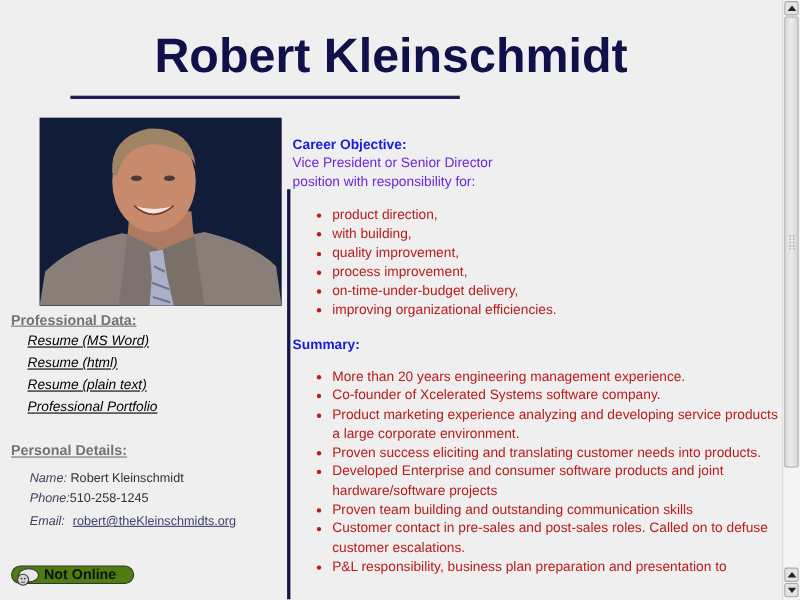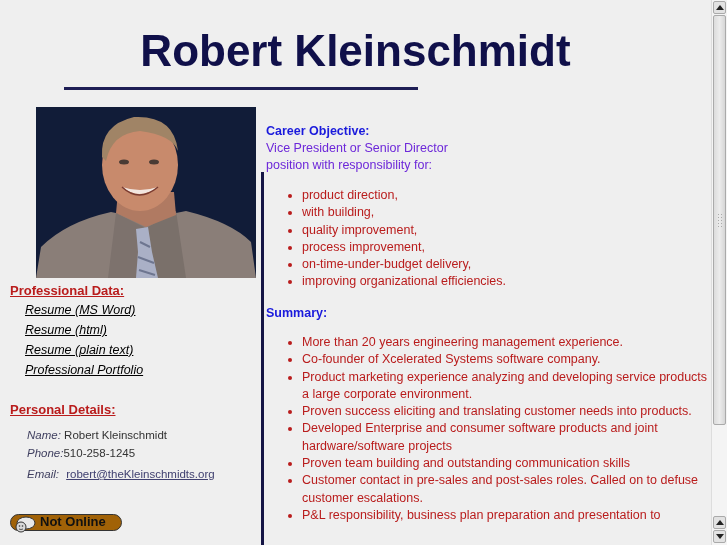--- a/index.html
+++ b/index.html
@@ -18,21 +18,21 @@
   .title-rule {
     position:absolute; left:64px; top:87px; width:354px; height:3px; background:#1e1e55;
   }
   .photo {
     position:absolute; left:36px; top:107px; width:220px; height:171px;
     background:#0e1a33; overflow:hidden;
   }
   .photo svg { display:block; }
   .left-heading {
     position:absolute; left:10px; font-weight:bold; font-size:13px;
-    color:#b91c1c; text-decoration:underline;
+    color:#737373; text-decoration:underline;
   }
   .left-link {
     position:absolute; left:25px; font-size:12.5px; color:#000000;
     text-decoration:underline; cursor:pointer;font-style:italic;
   }
   .pd-row { position:absolute; left:27px; font-size:11.5px; color:#333; }
   .pd-row .lbl { font-style:italic; color:#404060; }
   .pd-row a { color:#404070; text-decoration:underline; margin-left:4px; }
   .divider {
     position:absolute; left:261px; top:172px; width:3px; height:373px; background:#151545;
@@ -40,21 +40,21 @@
   .right { position:absolute; left:266px; top:0; width:445px; }
   .r-heading { position:absolute; left:0; font-weight:bold; font-size:12.5px; color:#1a1adc; }
   .r-text { position:absolute; left:0; font-size:12.5px; color:#6d28d9; line-height:17.5px; }
   ul.bullets {
     position:absolute; left:0; margin:0; padding:0 0 0 36px; list-style:disc;
     font-size:12.5px; line-height:17.3px; color:#b91c1c; width:420px;
   }
   ul.bullets li { padding-left:0; }
   .online-badge {
     position:absolute; left:10px; top:514px; width:112px; height:17px;
-    border:1px solid #333; border-radius:11px; background:#a16207;
+    border:1px solid #333; border-radius:11px; background:#4d7c0f;
     box-sizing:border-box;
   }
   .online-badge .face {
     position:absolute; left:3px; top:1px; width:22px; height:17px;
   }
   .online-badge .t1 { position:absolute; left:29px; top:0px; font-weight:bold; font-size:13px; color:#111; line-height:14px; }
   .online-badge .t2 { position:absolute; left:29px; top:13px; font-size:7.5px; color:#111; line-height:7px;margin-top:23px; }
   
   .scrollbar { position:absolute; left:711px; top:0; width:16px; height:545px; background:#f4f4f4; border-left:1px solid #ddd; box-sizing:border-box; }
   .sb-btn { position:absolute; left:1px; width:13px; height:13px; background:#e2e2e2; border:1px solid #aaa; box-sizing:border-box; border-radius:2px; }

